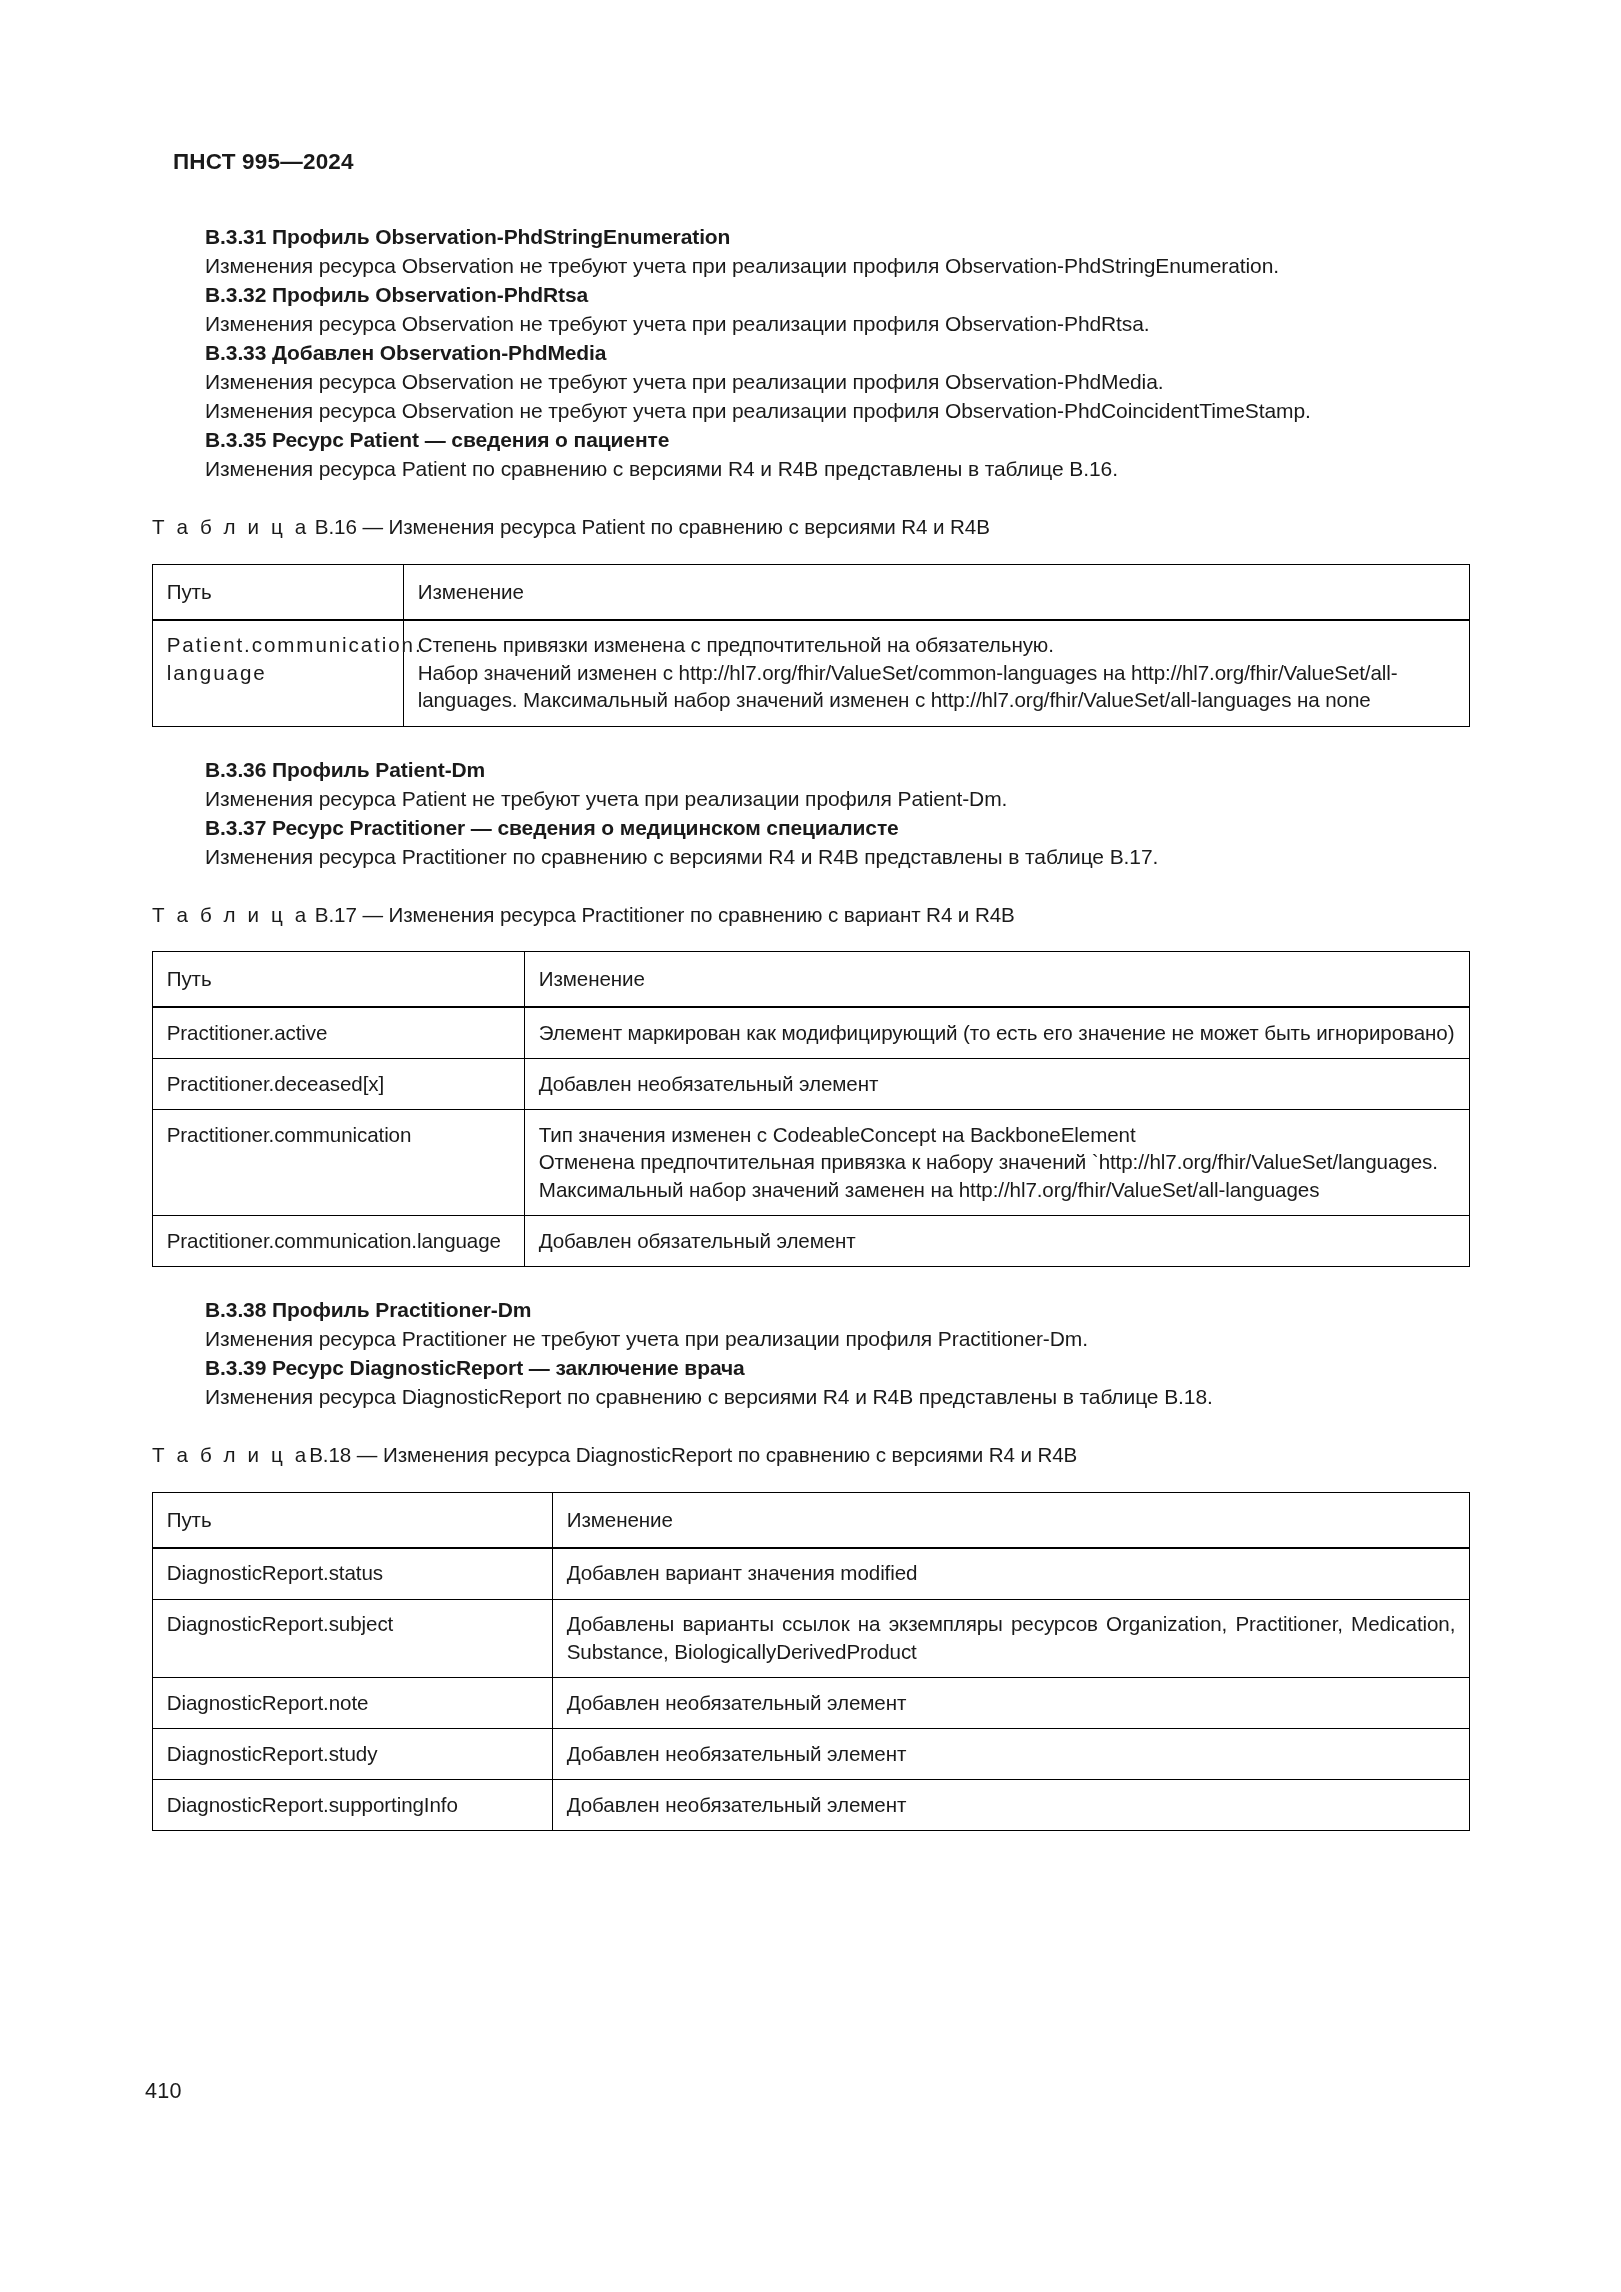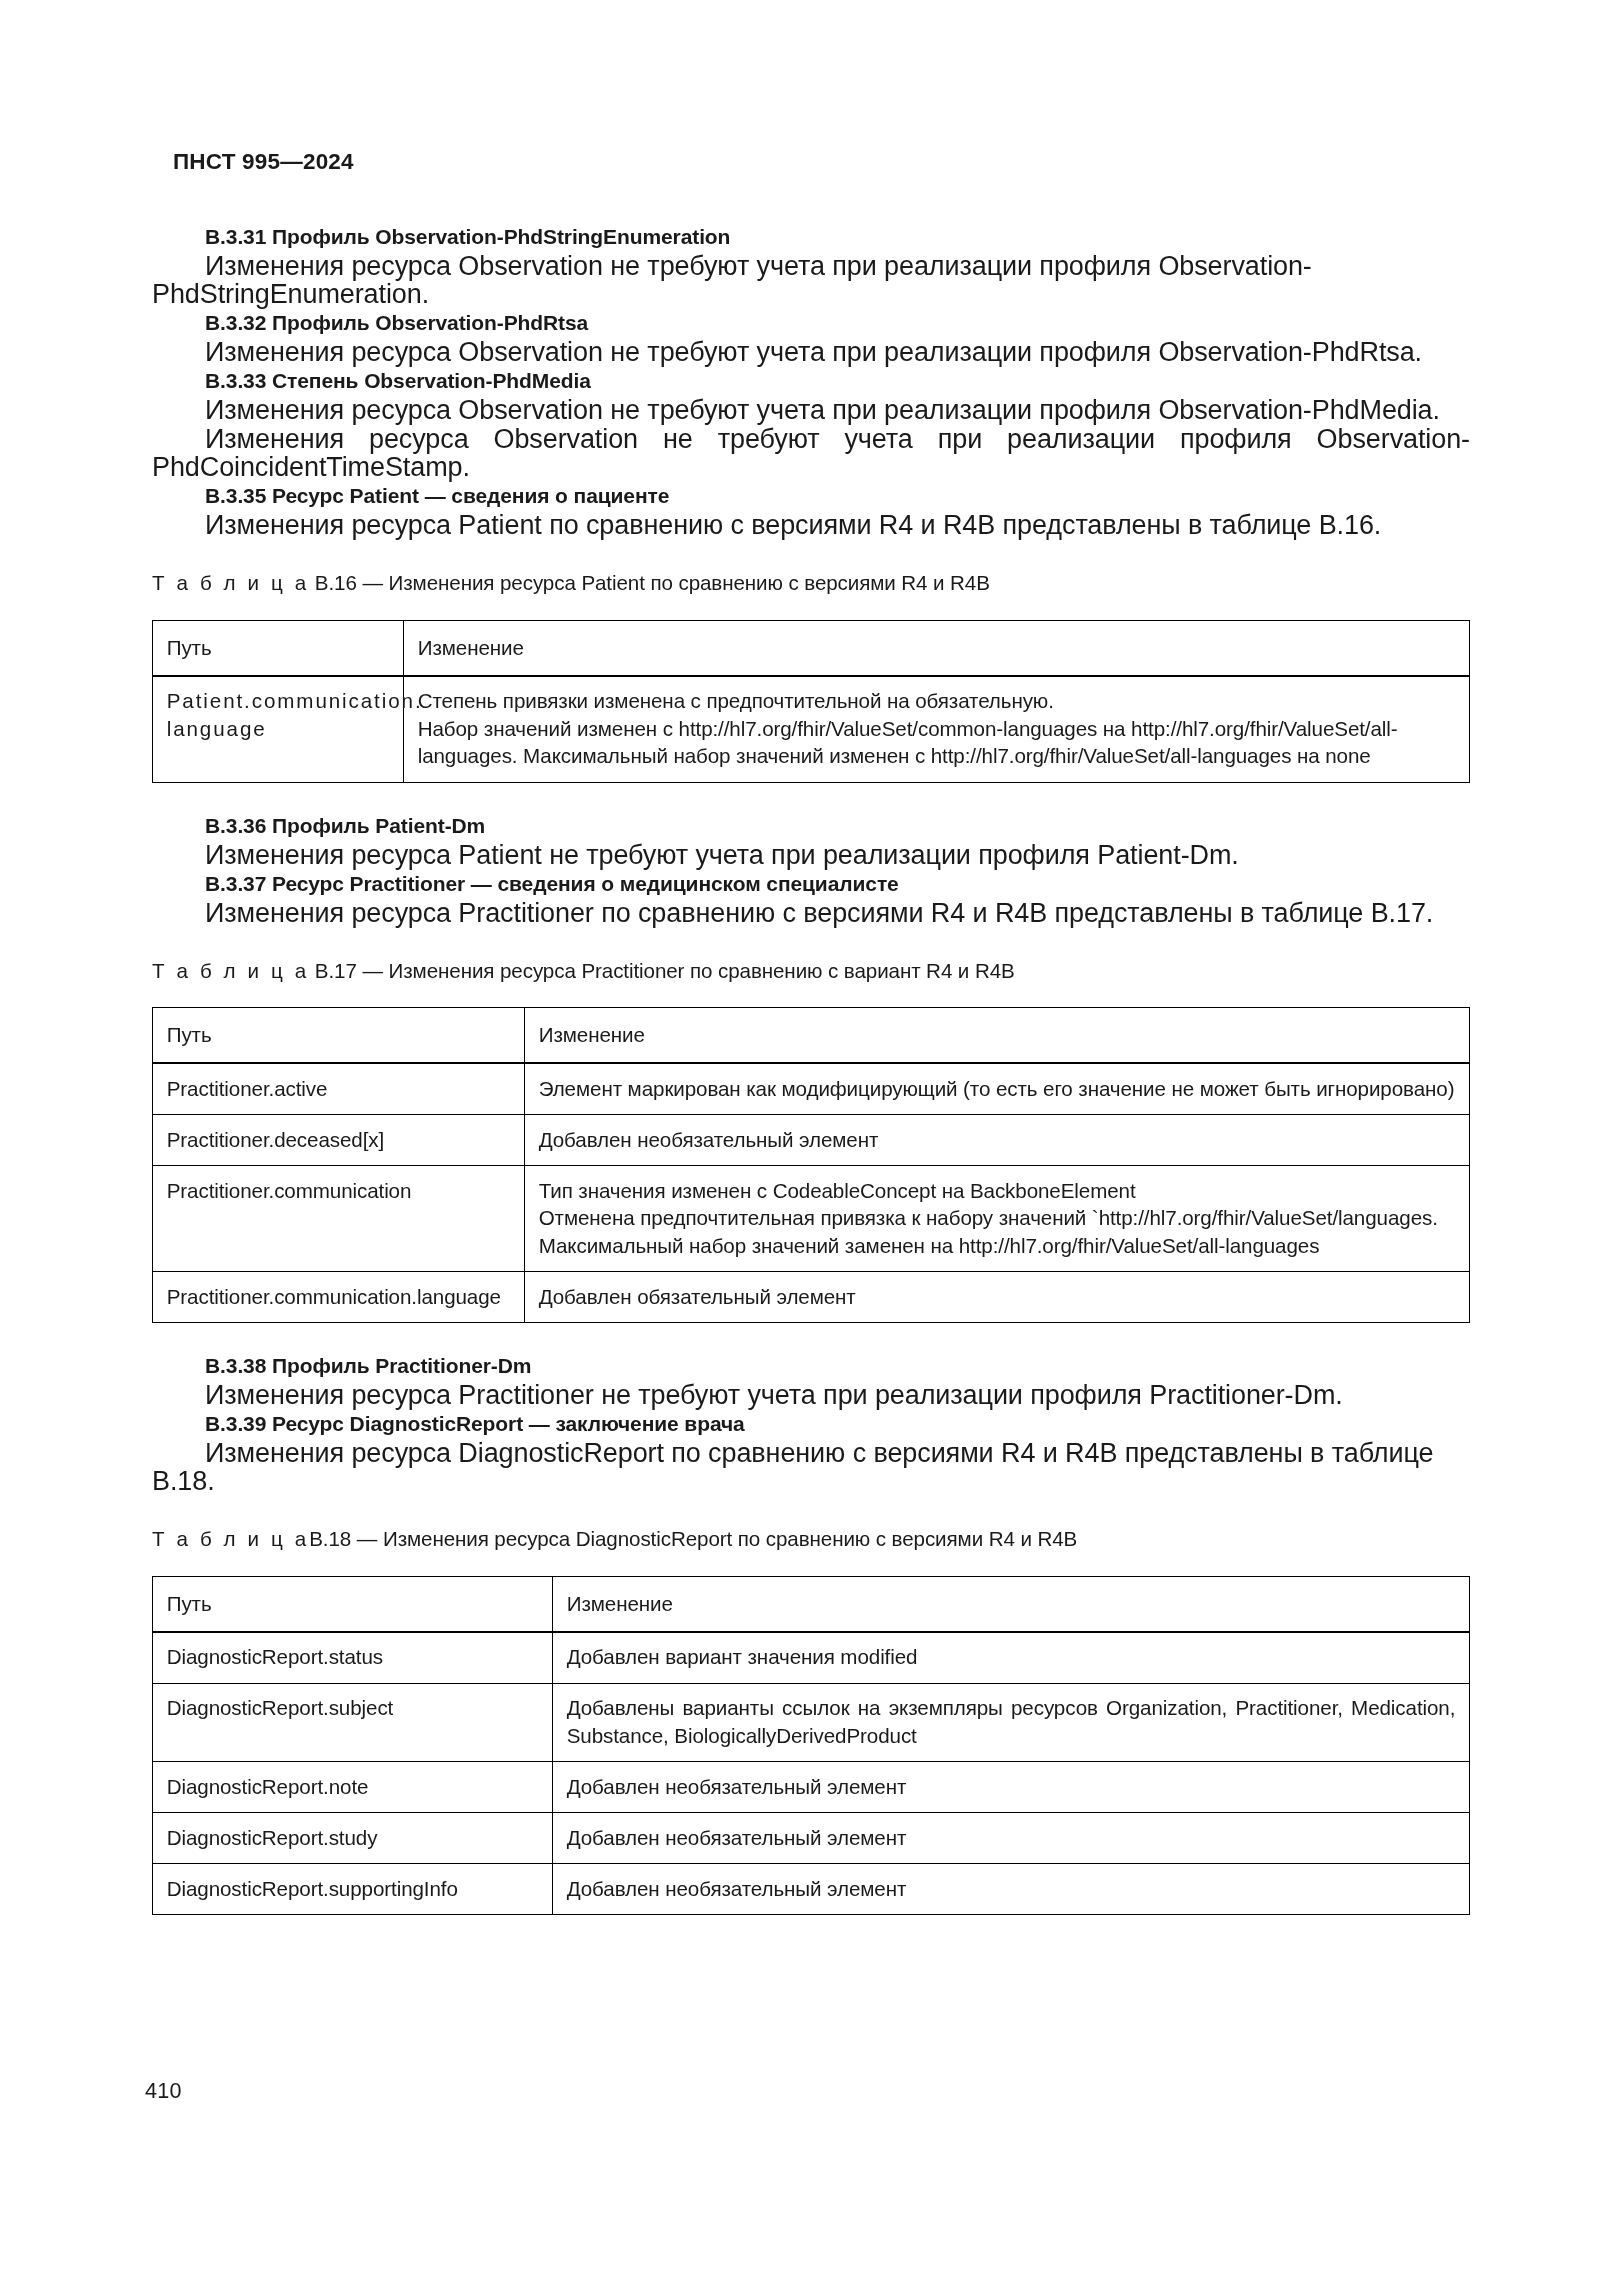--- a/index.html
+++ b/index.html
@@ -46,21 +46,21 @@
   h3.sec {
     font-size: 21px;
     font-weight: bold;
     margin: 0 0 1px 0;
     padding: 0;
     text-indent: 53px;
     line-height: 28px;
     letter-spacing: -0.1px;
   }
   p.body {
-    font-size: 27px;
+    font-size: 21px;
     font-weight: normal;
     margin: 0 0 1px 0;
     padding: 0;
     line-height: 28px;
     text-indent: 53px;
     letter-spacing: -0.1px;
   }
   p.body.justify {
     text-align: justify;
     text-align-last: left;
@@ -126,21 +126,21 @@
   <div class="running-header">ПНСТ 995—2024</div>
 
   <div class="content">
 
     <h3 class="sec">B.3.31 Профиль Observation-PhdStringEnumeration</h3>
     <p class="body">Изменения ресурса Observation не требуют учета при реализации профиля Observation-PhdStringEnumeration.</p>
 
     <h3 class="sec">B.3.32 Профиль Observation-PhdRtsa</h3>
     <p class="body">Изменения ресурса Observation не требуют учета при реализации профиля Observation-PhdRtsa.</p>
 
-    <h3 class="sec">B.3.33 Степень Observation-PhdMedia</h3>
+    <h3 class="sec">B.3.33 Добавлен Observation-PhdMedia</h3>
     <p class="body">Изменения ресурса Observation не требуют учета при реализации профиля Observation-PhdMedia.</p>
 
     <p class="body justify">Изменения ресурса Observation не требуют учета при реализации профиля Observation-PhdCoincidentTimeStamp.</p>
 
     <h3 class="sec">B.3.35 Ресурс Patient — сведения о пациенте</h3>
     <p class="body">Изменения ресурса Patient по сравнению с версиями R4 и R4B представлены в таблице B.16.</p>
 
     <div class="gap-b"></div>
 
     <p class="caption"><span class="sp-caption-letter">Т а б л и ц а</span> <span>B.16 — Изменения ресурса Patient по сравнению с версиями R4 и R4B</span></p>

